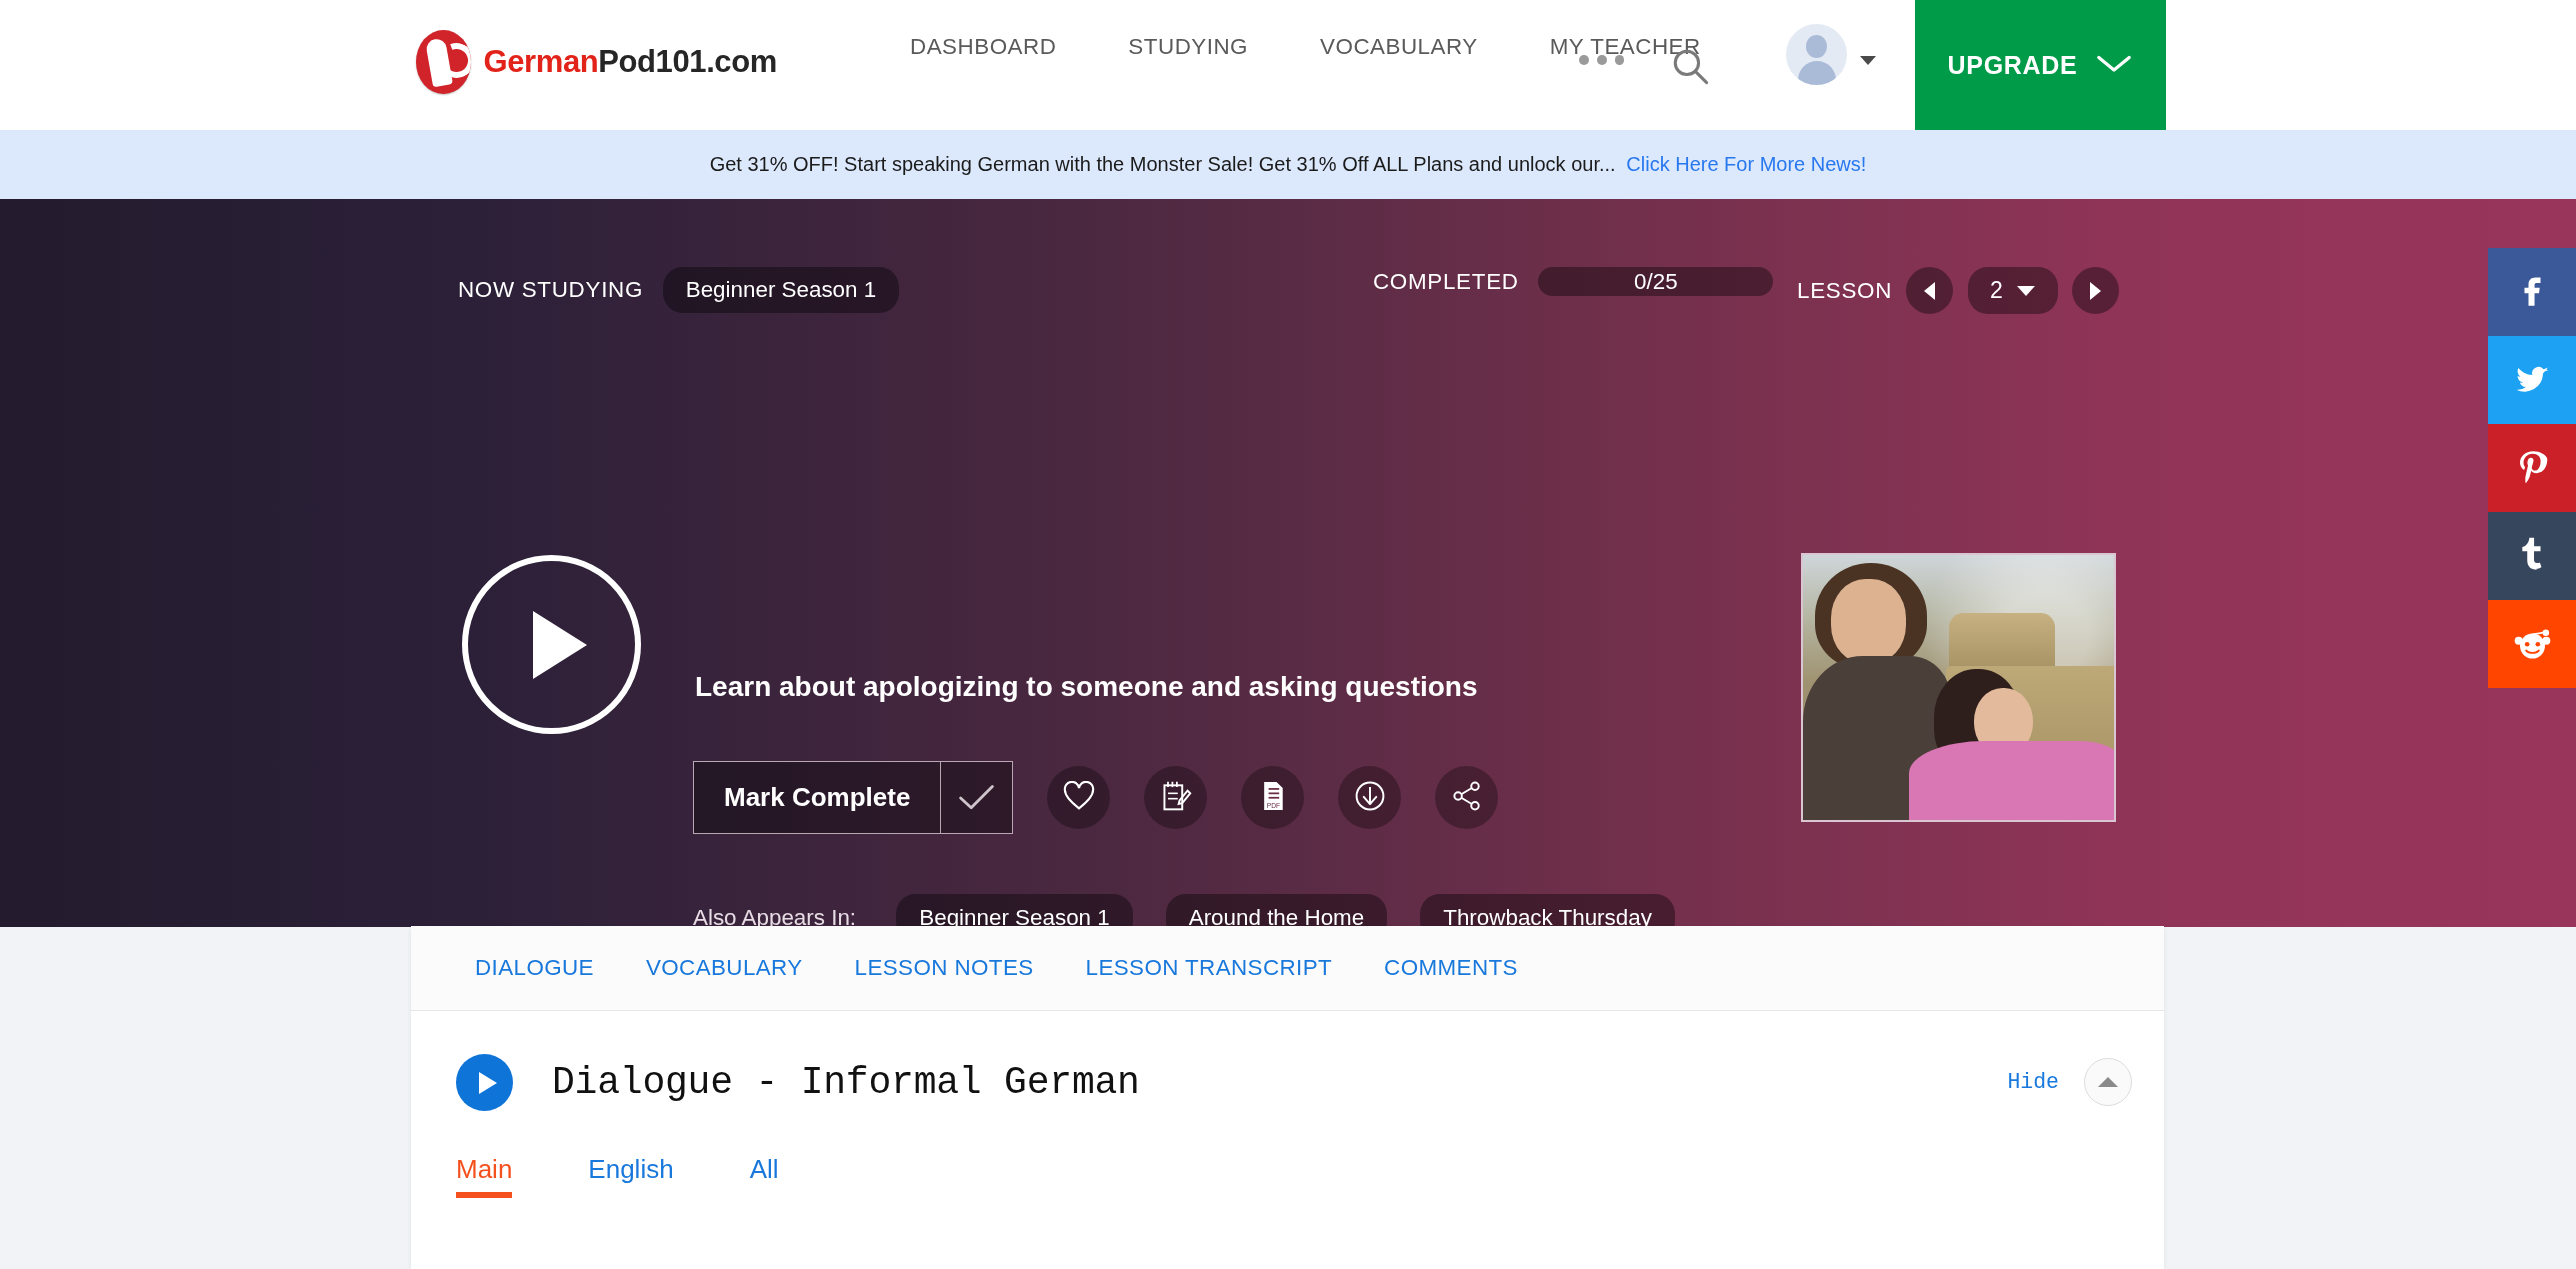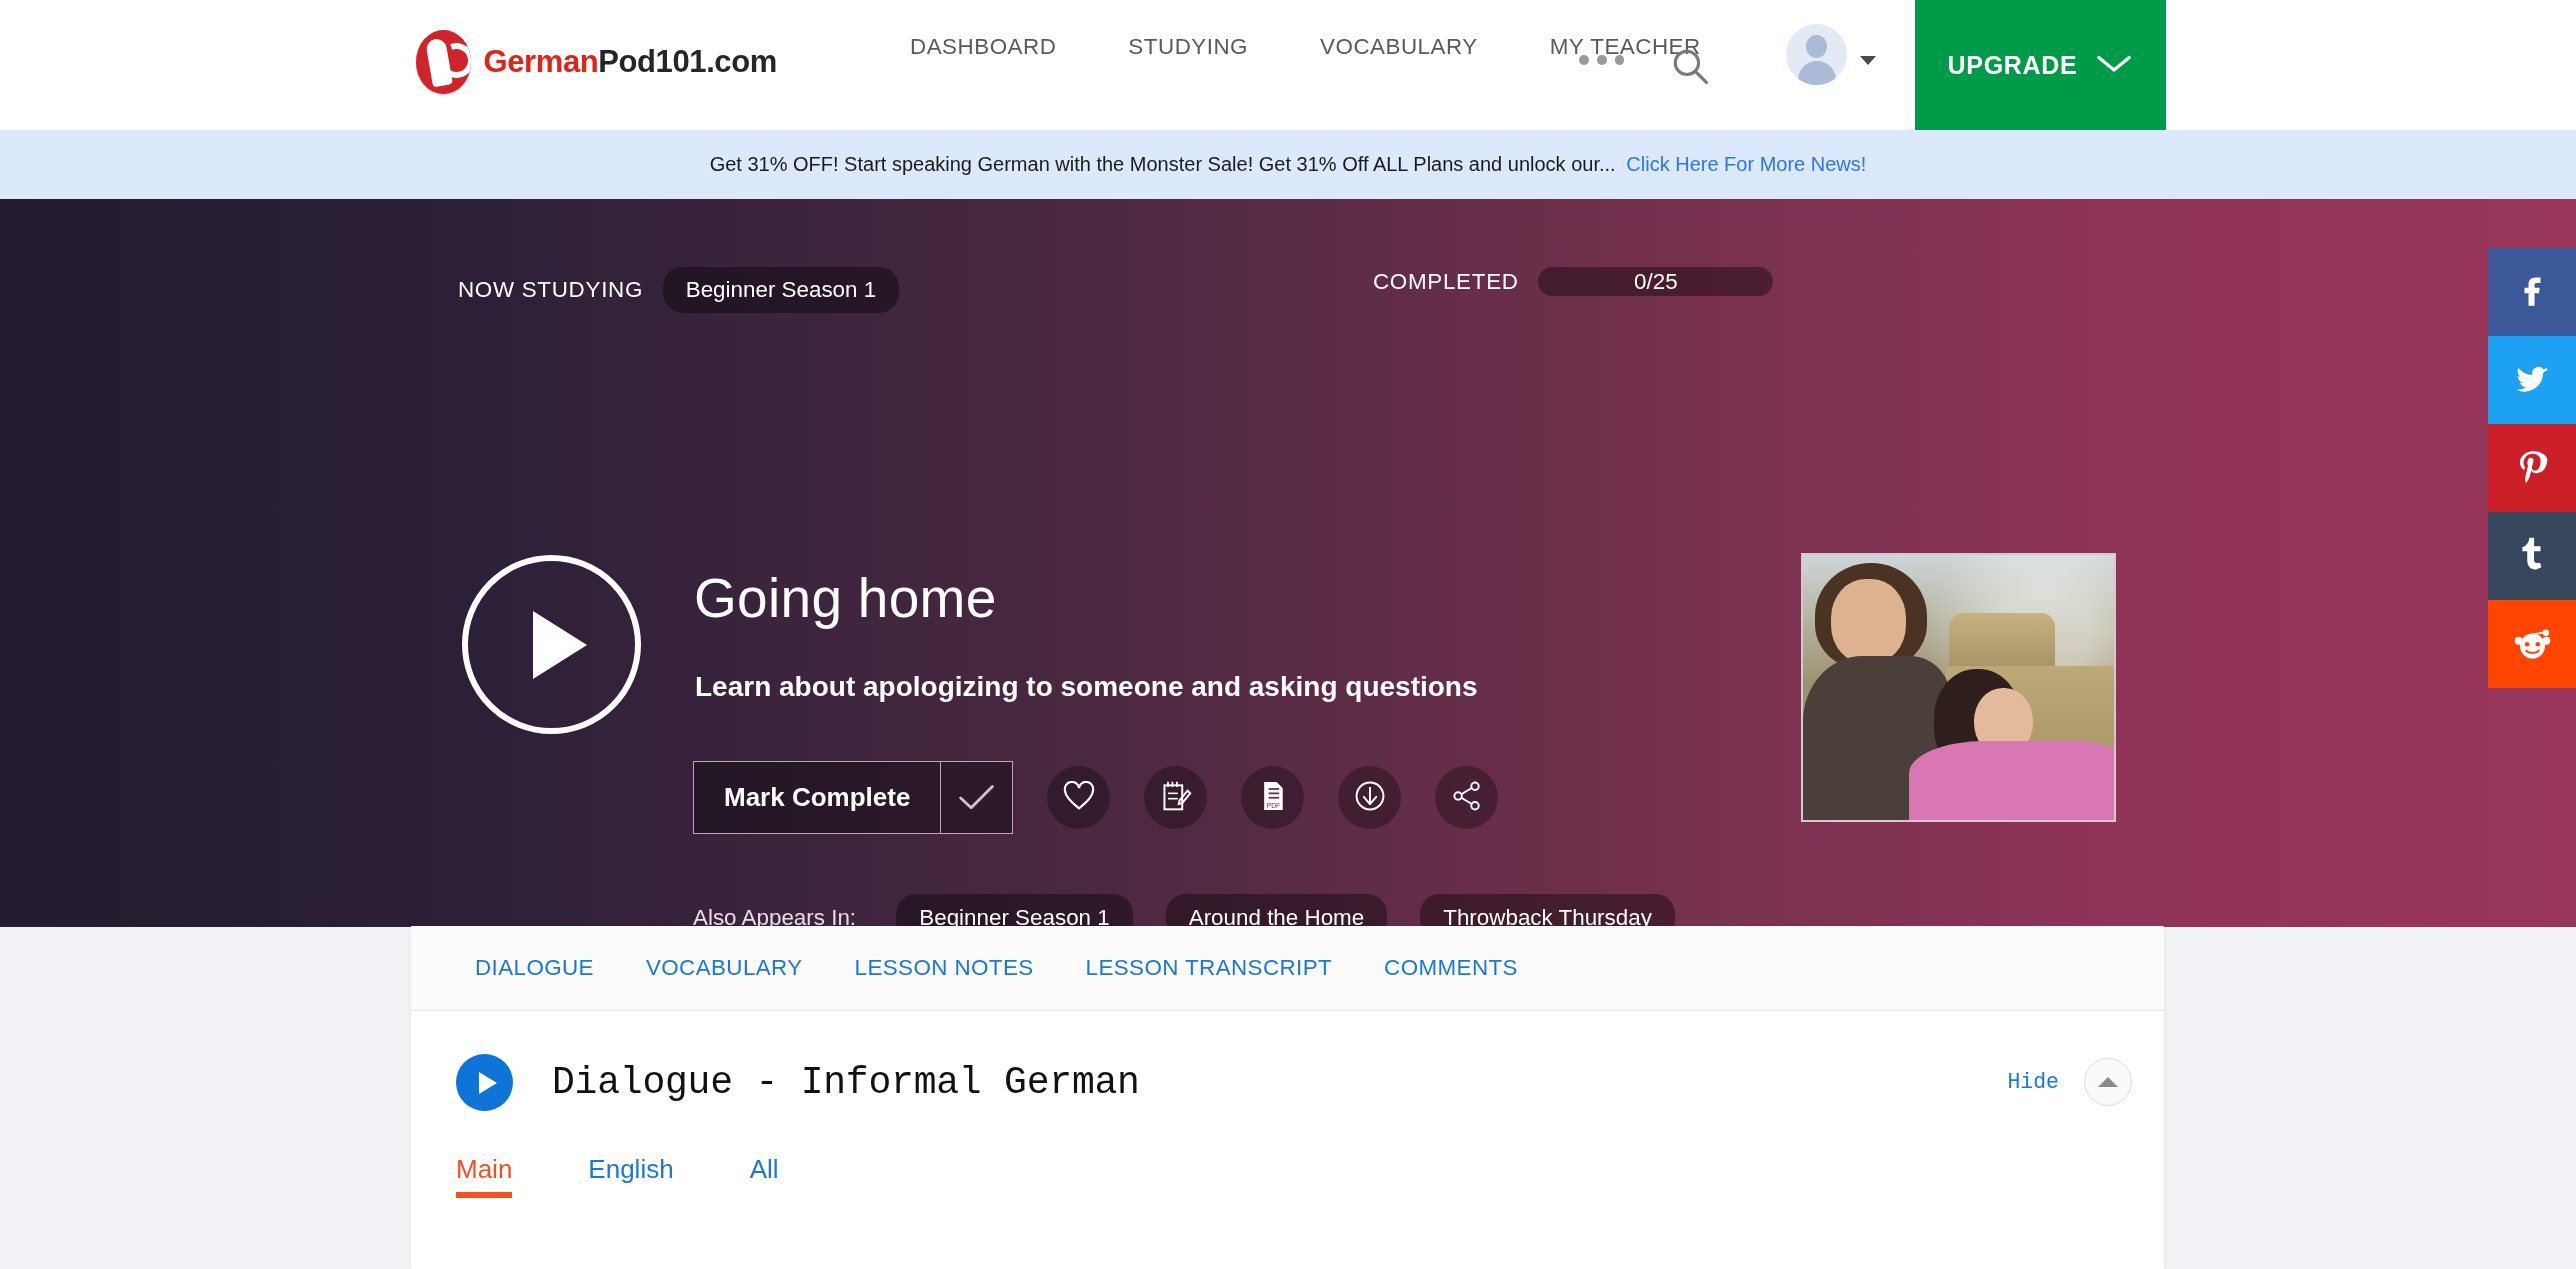--- a/index.html
+++ b/index.html
@@ -345,27 +345,39 @@
       <div class="now-studying">
         <span class="label-caps">NOW STUDYING</span>
         <span class="pill">Beginner Season 1</span>
       </div>
 
       <div class="completed-group">
         <span class="label-caps">COMPLETED</span>
         <span class="progress-pill">0/25</span>
       </div>
 
+      <div class="lesson-group">
+        <span class="label-caps">LESSON</span>
+        <span class="round-btn">
+          <i class="tri-left"></i>
+        </span>
+        <span class="lesson-select">
+          <span>2</span>
+          <i class="sel-caret"></i>
+        </span>
+        <span class="round-btn">
+          <i class="tri-right"></i>
+        </span>
+      </div>
     </div>
 
     <div class="play-big">
       <i class="tri"></i>
     </div>
 
-    <div class="lesson-title">Going home</div>
     <div class="lesson-sub">Learn about apologizing to someone and asking questions</div>
 
     <div class="action-row">
       <div class="mark-complete">
         <span class="mc-label">Mark Complete</span>
         <span class="mc-check">
           <svg width="39" height="30" viewBox="0 0 44 34">
             <polyline points="4,17 16,28 40,4" fill="none" stroke="#cfc4cc" stroke-width="3.2" stroke-linecap="round" stroke-linejoin="round"></polyline>
           </svg>
         </span>

